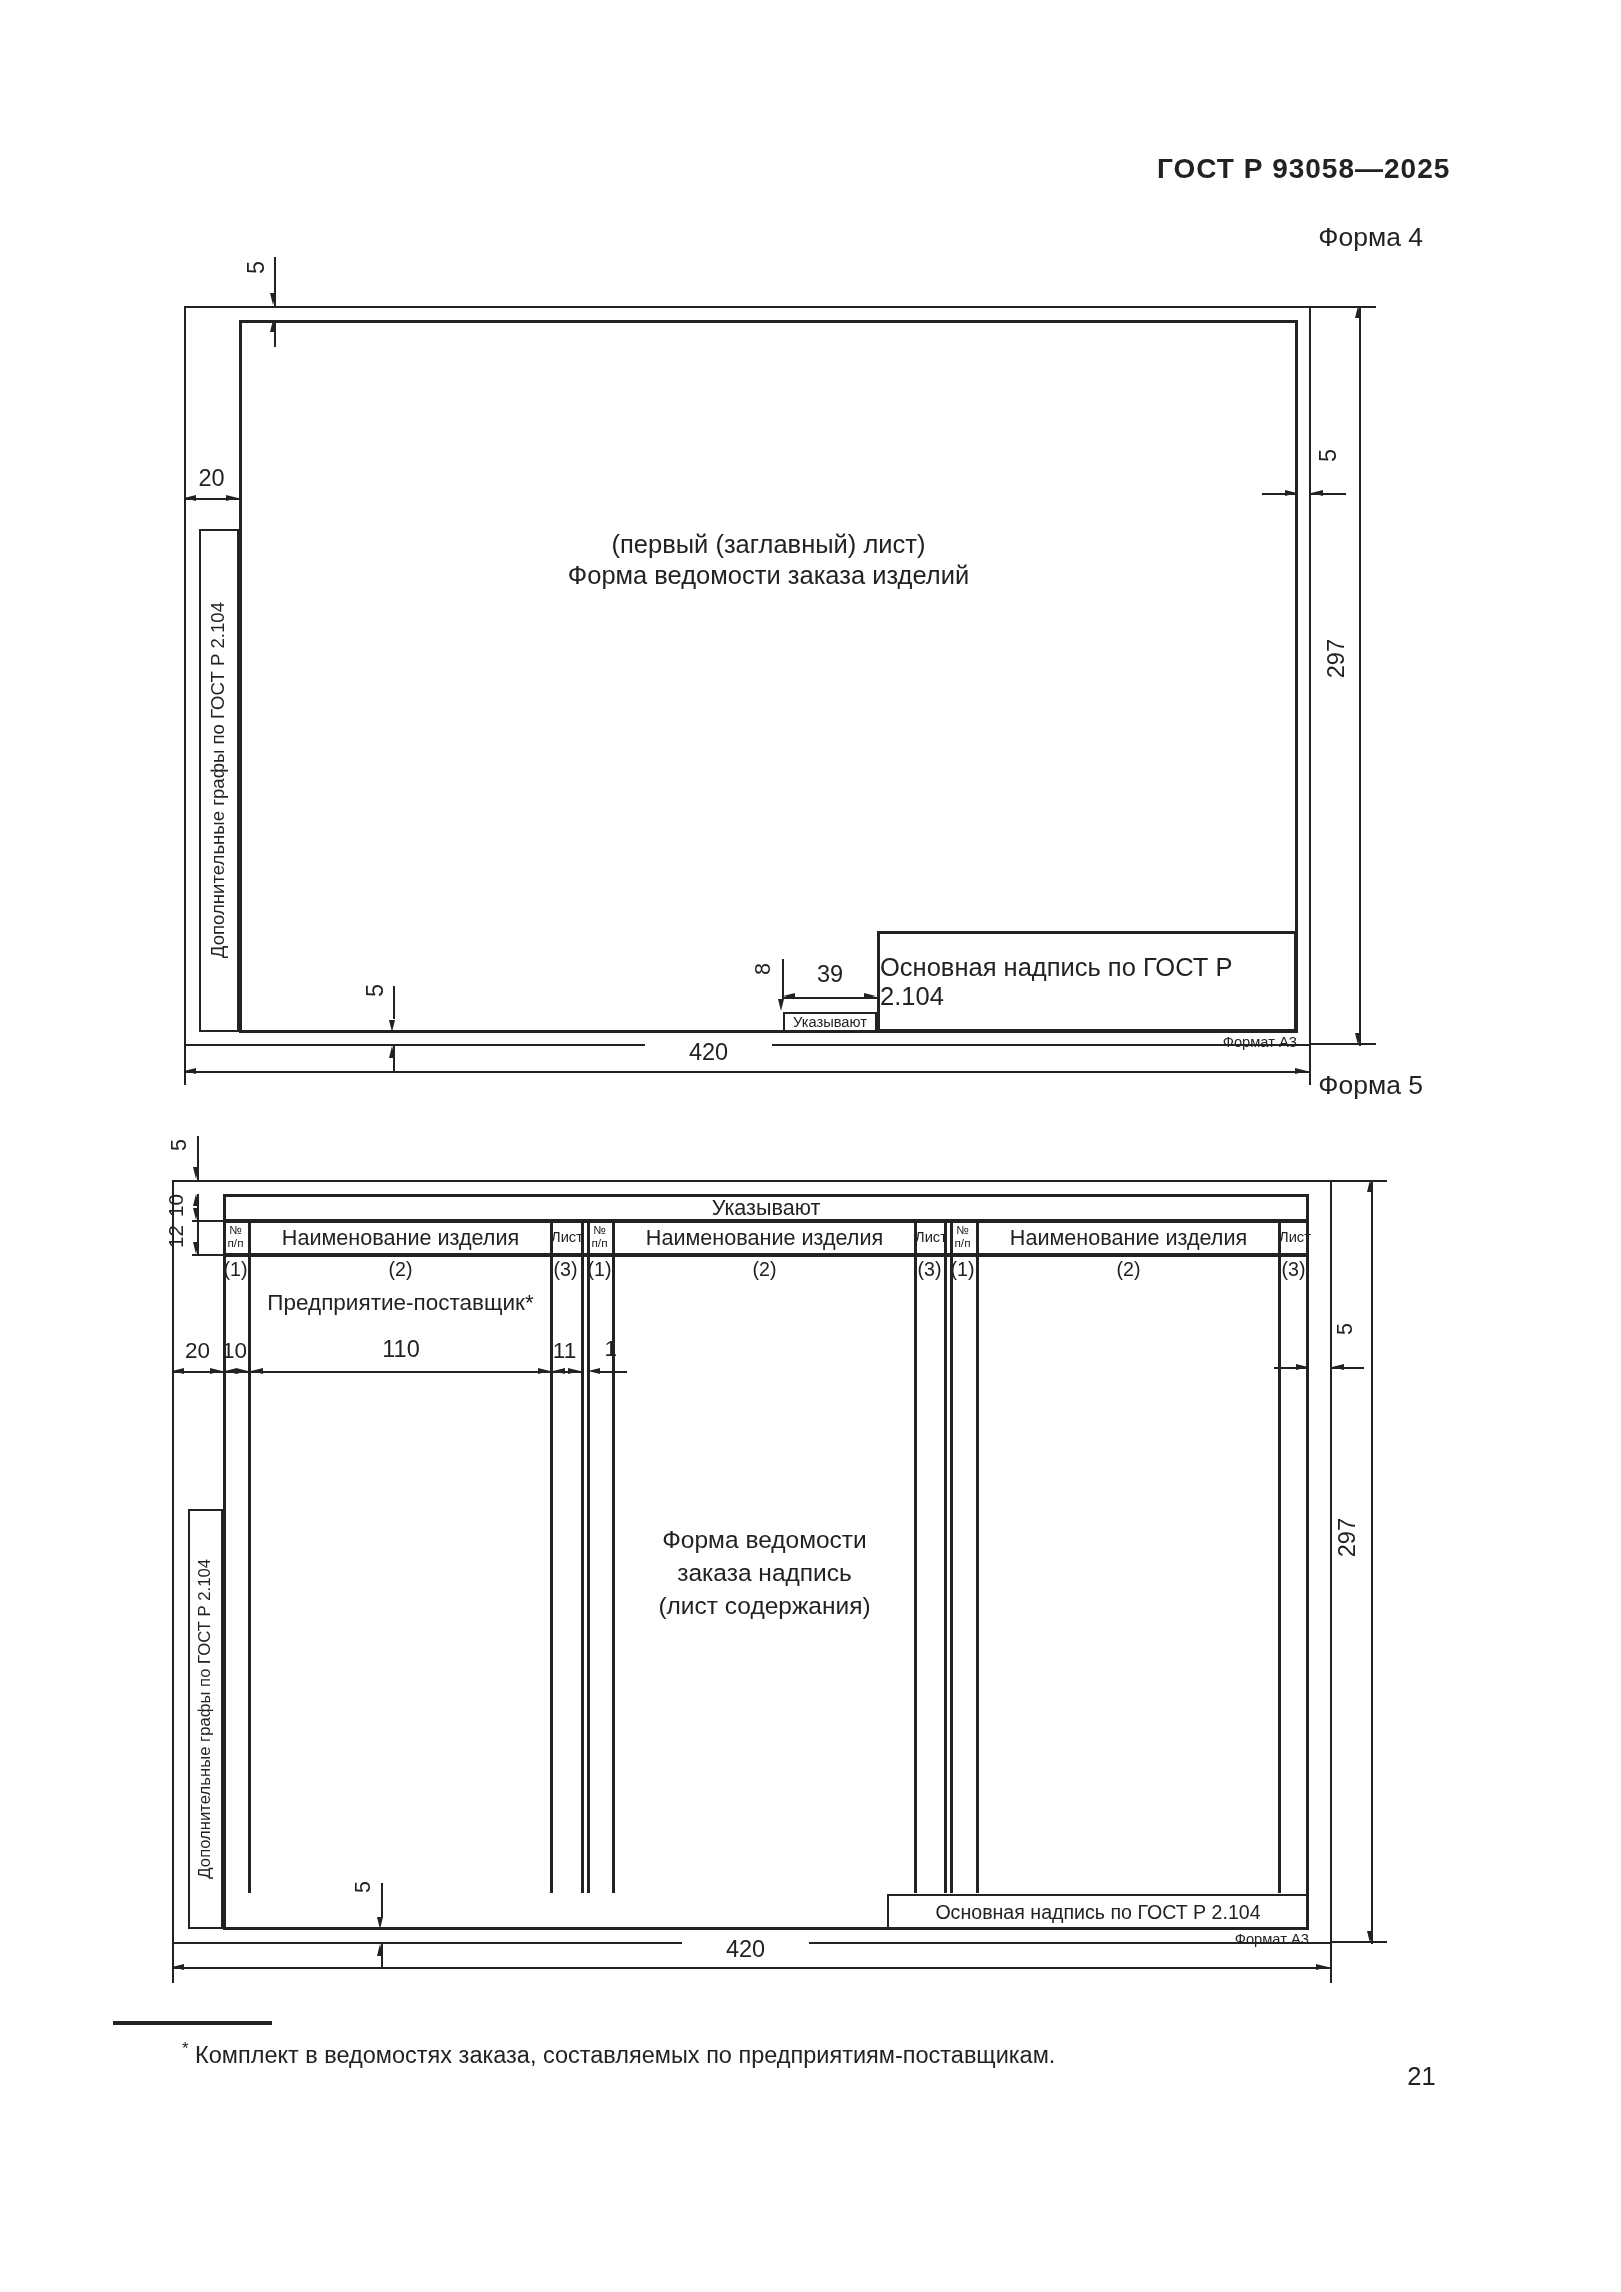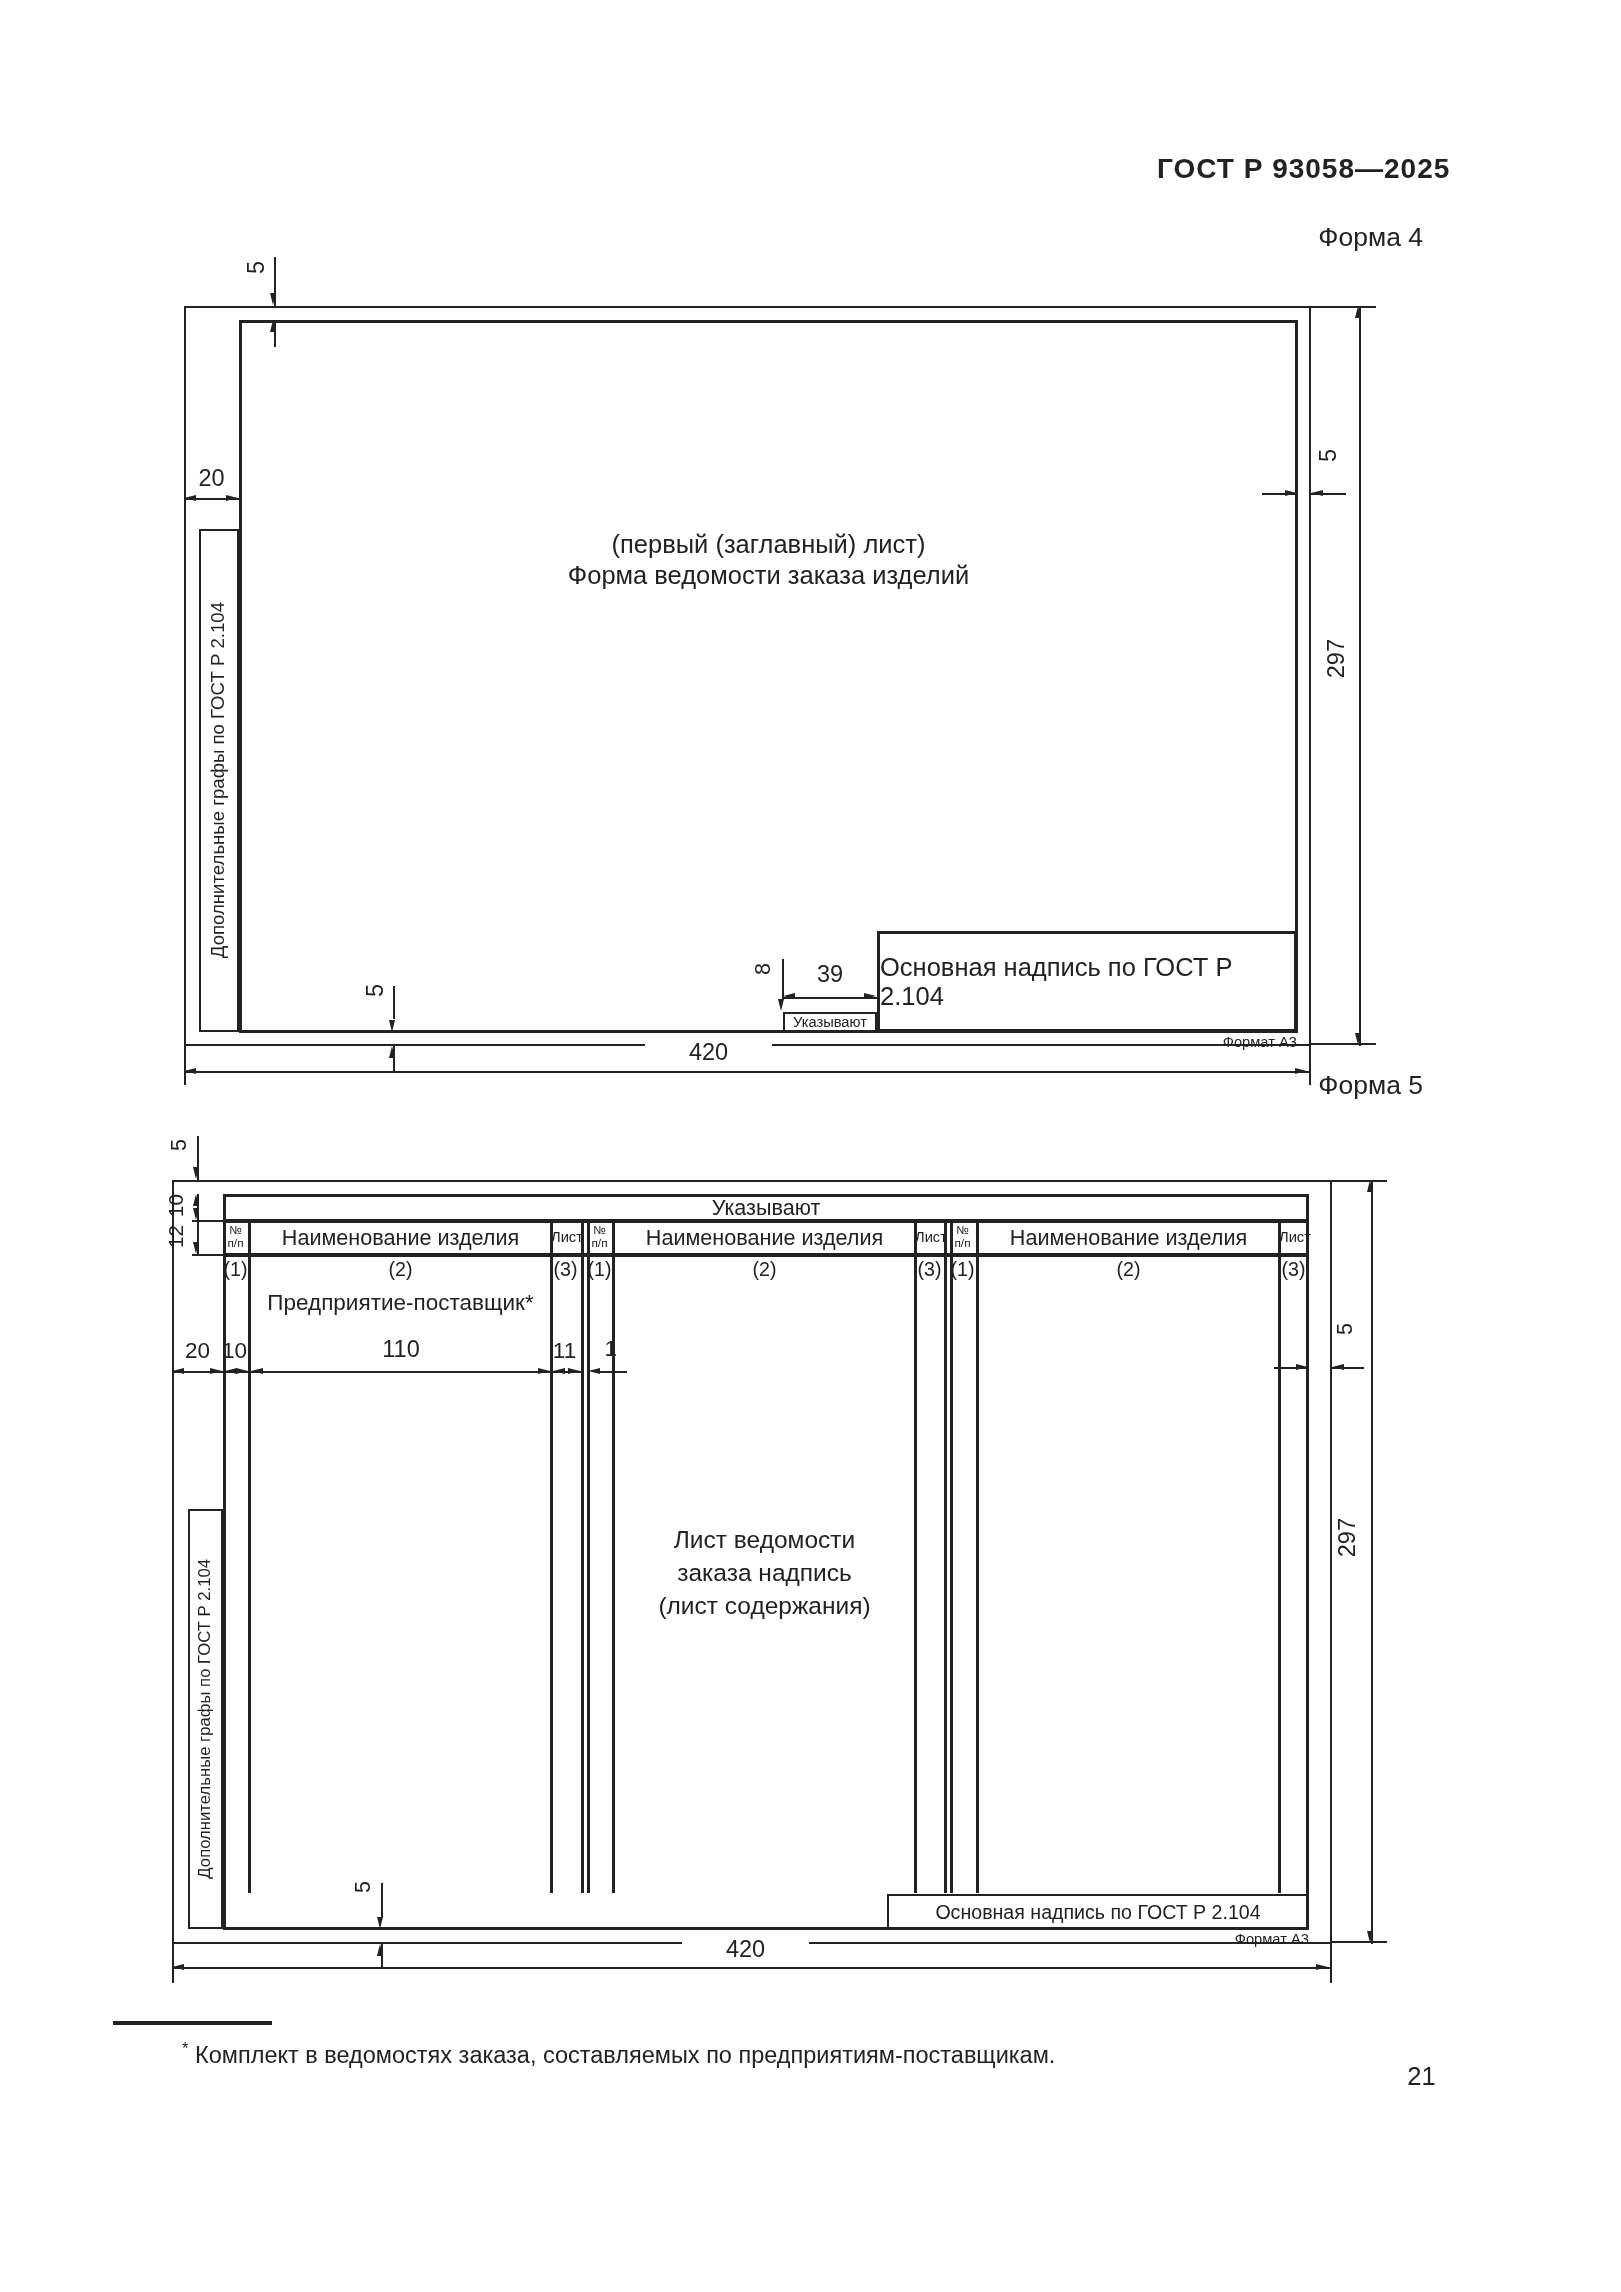--- a/index.html
+++ b/index.html
@@ -149,21 +149,21 @@
     </div>
     <div class="lab" style="left:807px;top:46px;width:299px;font-size:21.6px;">Наименование изделия</div>
     <div class="lab" style="left:1107px;top:49px;width:29px;font-size:14.7px;">Лист</div>
     <div class="lab" style="left:776px;top:78px;width:29px;font-size:19.6px;">(1)</div>
     <div class="lab" style="left:807px;top:78px;width:299px;font-size:19.6px;">(2)</div>
     <div class="lab" style="left:1107px;top:78px;width:29px;font-size:19.6px;">(3)</div>
 
     <div class="lab" style="left:79px;top:110px;width:299px;font-size:22.5px;">Предприятие-поставщик*</div>
 
     <div class="lab" style="left:443px;top:343px;width:299px;font-size:24.5px;line-height:33px;">
-      <div>Лист ведомости</div>
+      <div>Форма ведомости</div>
       <div>заказа надпись</div>
       <div>(лист содержания)</div>
     </div>
 
     <div class="box vcenter" style="left:15.7px;top:329px;width:35px;height:420px;">
       <span class="vlab" style="position:static;font-size:16.7px;">Дополнительные графы по ГОСТ Р 2.104</span>
     </div>
 
     <div class="box vcenter" style="left:715px;top:714px;width:422px;height:36px;">
       <span style="font-size:19.6px;">Основная надпись по ГОСТ Р 2.104</span>

